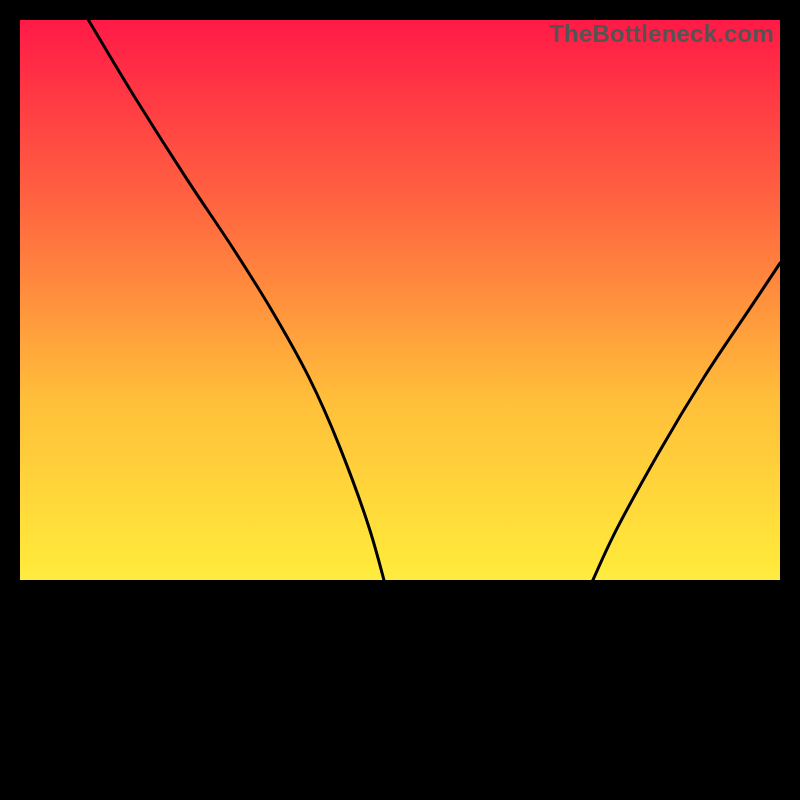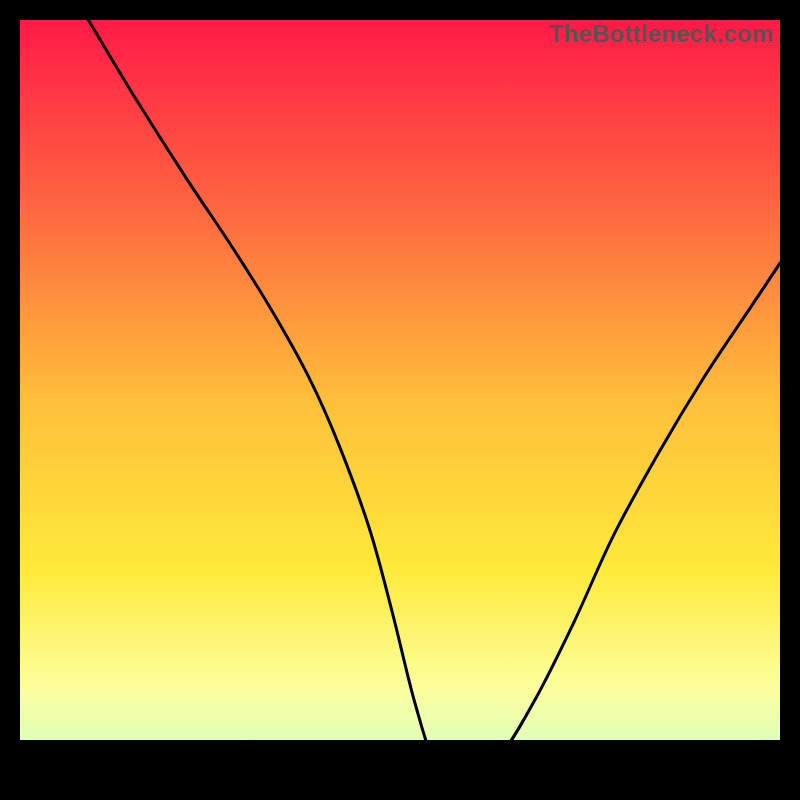--- a/index.html
+++ b/index.html
@@ -8,21 +8,21 @@
     width: 800px;
     height: 800px;
     background: #000;
     overflow: hidden;
   }
   .frame {
     position: absolute;
     left: 20px;
     top: 20px;
     width: 760px;
-    height: 720px;
+    height: 560px;
     background: #fff;
     overflow: hidden;
   }
   .watermark {
     position: absolute;
     top: 0px;
     right: 6px;
     font-family: Arial, Helvetica, sans-serif;
     font-size: 24px;
     font-weight: 600;

